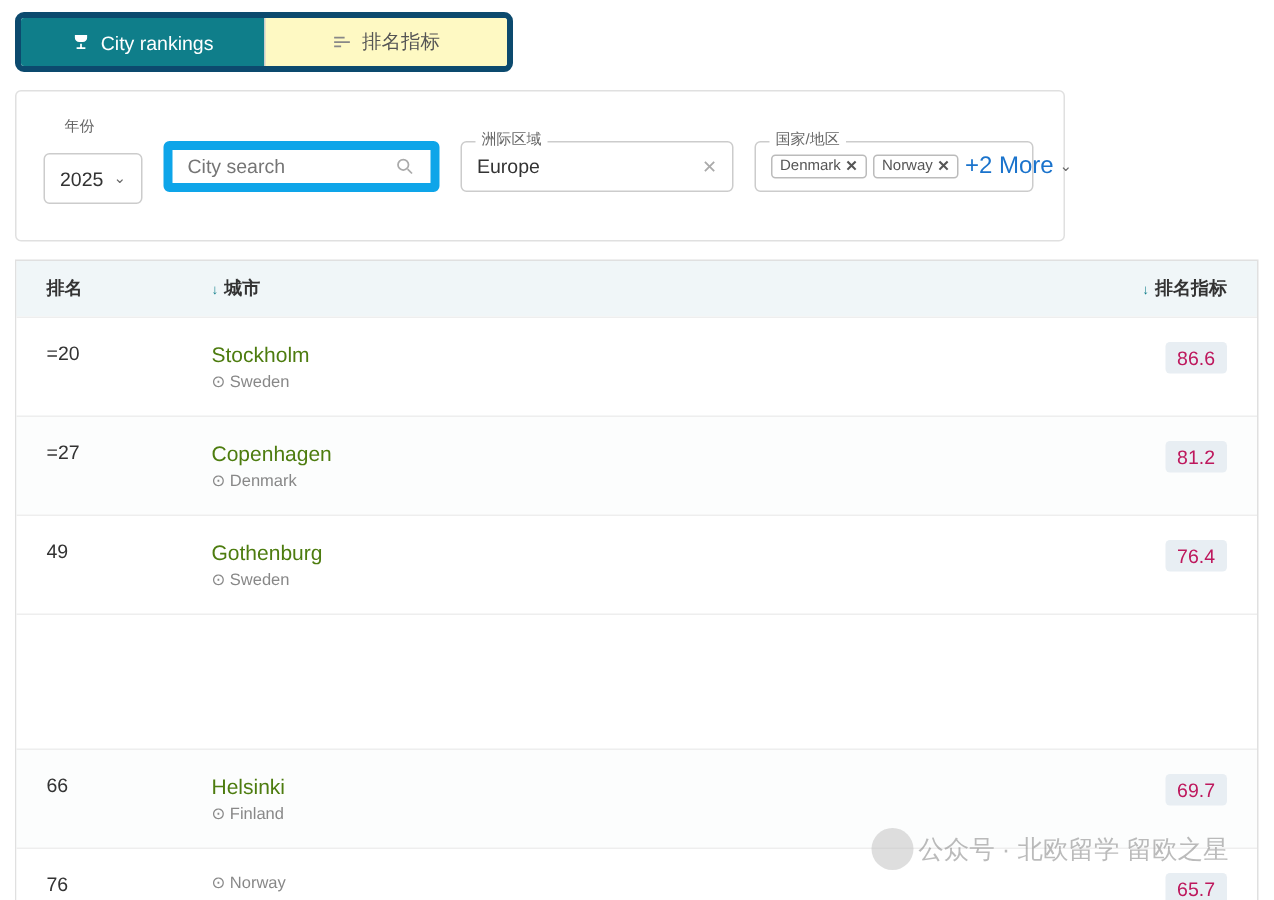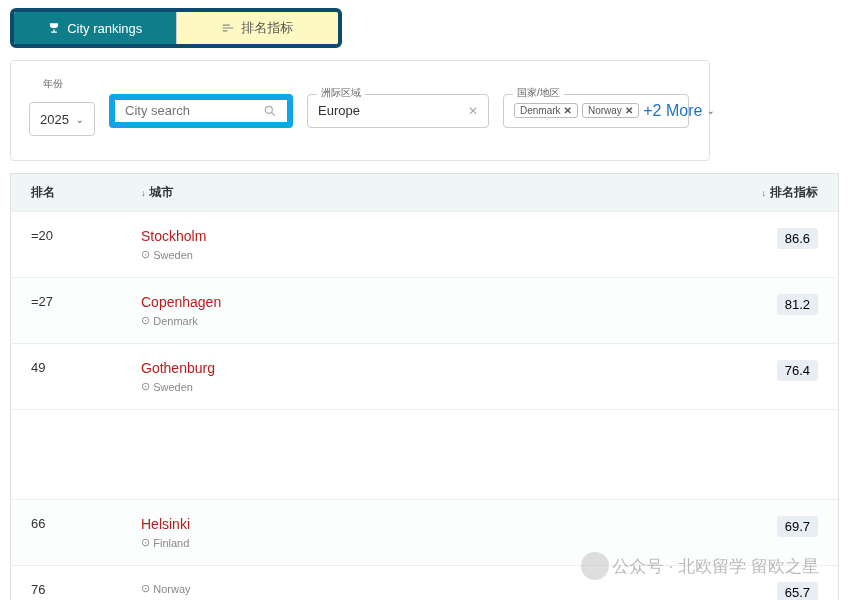--- a/index.html
+++ b/index.html
@@ -30,24 +30,24 @@
 .thead { background: #f0f6f8; display: flex; padding: 10px 20px; font-size: 12px; font-weight: bold; color: #333; }
 .th-rank { width: 110px; }
 .th-city { flex: 1; display: flex; align-items: center; gap: 4px; }
 .th-score { width: 90px; text-align: right; display: flex; justify-content: flex-end; align-items: center; gap: 4px; }
 .sort-icon { font-size: 9px; color: #0f7e8a; }
 
 .trow { display: flex; align-items: flex-start; padding: 16px 20px; border-top: 1px solid #eee; background: #fff; }
 .trow.alt { background: #fcfdfd; }
 .td-rank { width: 110px; font-size: 13px; color: #333; }
 .td-city { flex: 1; }
-.city-name { color: #b91c1c; font-size: 14px; margin-bottom: 4px; display: block; }
+.city-name { color: #4d7c0f; font-size: 14px; margin-bottom: 4px; display: block; }
 .city-country { font-size: 11px; color: #888; display: flex; align-items: center; gap: 3px; }
 .td-score { width: 70px; text-align: right; }
-.score-badge { background: #e8eef3; color: #000000; padding: 3px 8px; border-radius: 3px; font-size: 13px; display: inline-block; }
+.score-badge { background: #e8eef3; color: #be185d; padding: 3px 8px; border-radius: 3px; font-size: 13px; display: inline-block; }
 
 .spacer-row { height: 90px; border-top: 1px solid #eee; background: #fff; }
 
 .watermark { position: absolute; bottom: 20px; right: 30px; color: rgba(120,120,120,0.5); font-size: 17px; display: flex; align-items: center; gap: 3px; pointer-events: none; }
 .wx-icon { width: 28px; height: 28px; border-radius: 50%; background: rgba(190,190,190,0.5); display: inline-block; }
 
 svg { display: block; }
 </style>
 </head>
 <body>

